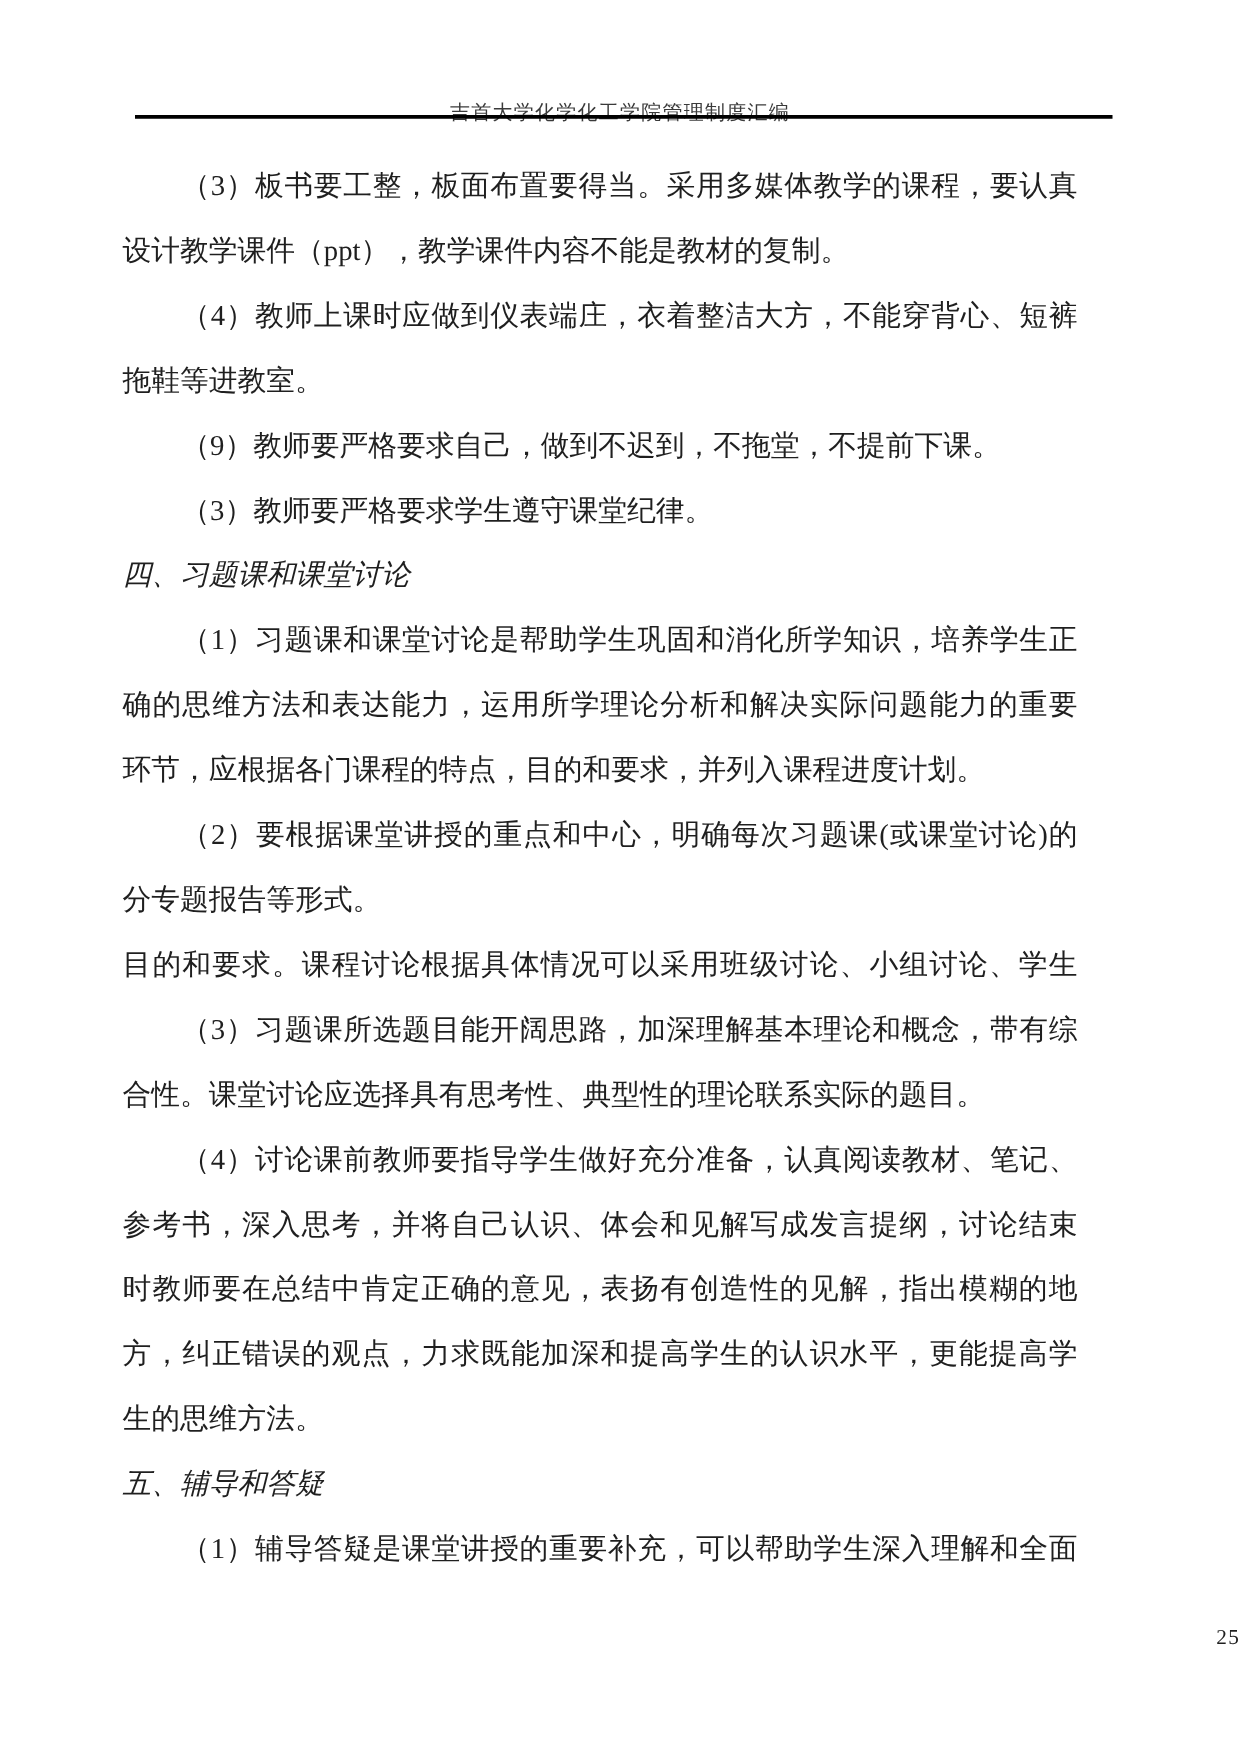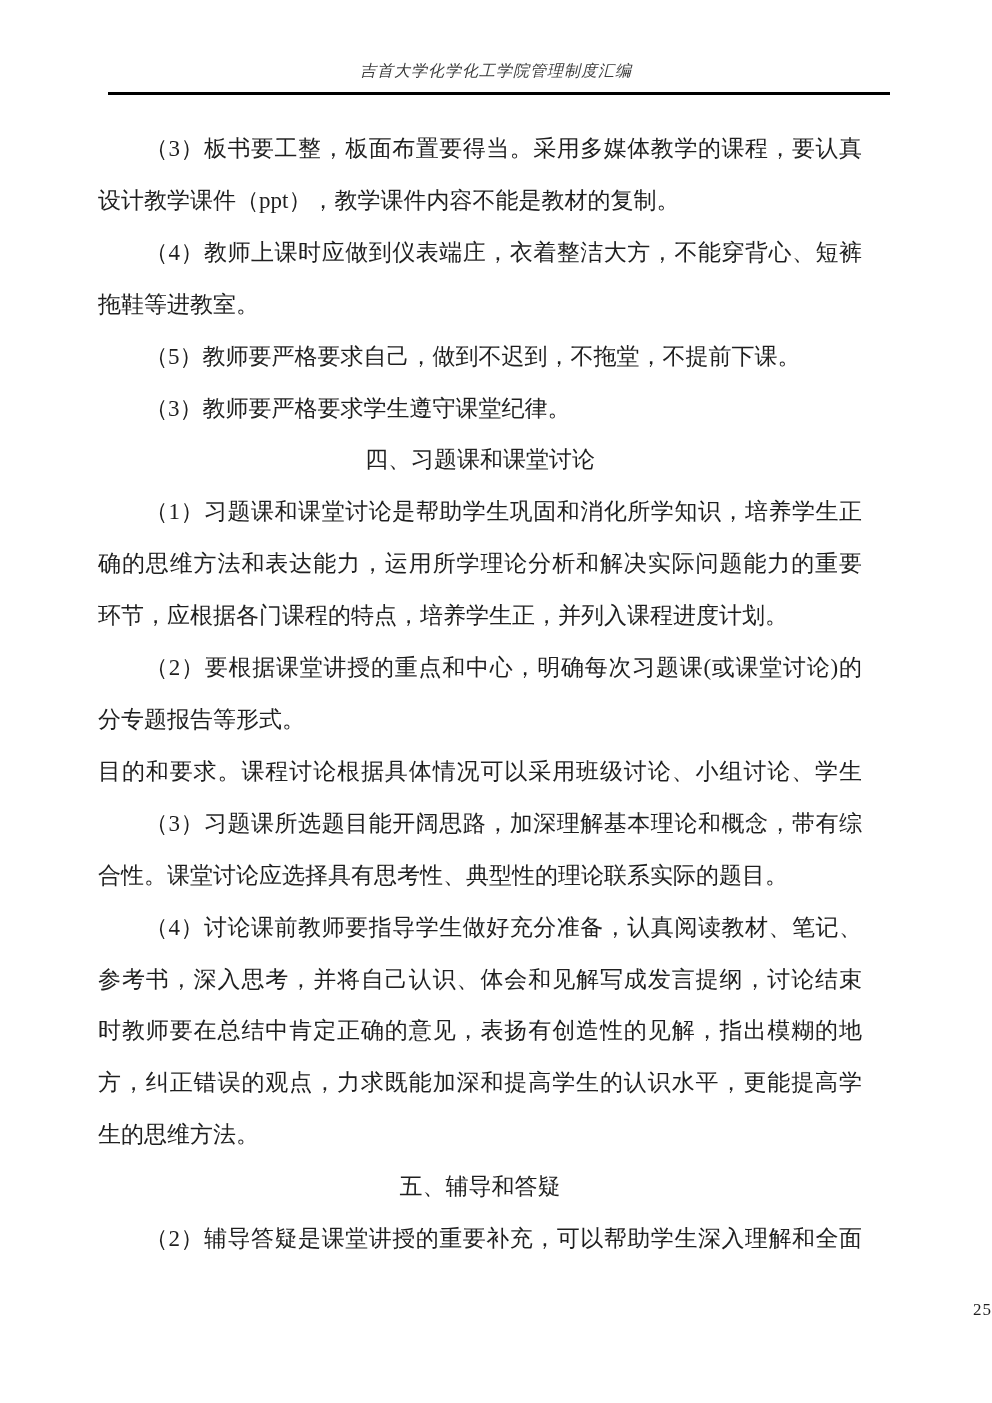--- a/index.html
+++ b/index.html
@@ -10,22 +10,22 @@
     position:relative; width:992px; height:1403px;
     background:var(--bg); overflow:hidden;
     font-family:"Liberation Serif","DejaVu Serif",serif;
   }
   .page-header{
     position:absolute; top:59px; left:0; width:100%;
     text-align:center; pointer-events:none;
   }
   .header-title{
     display:inline-block;
-    font-style:italic; font-size:16px; line-height:24px;
-    letter-spacing:1px; color:var(--header-text);
+    font-size:16px; line-height:24px;
+    letter-spacing:1px; color:var(--header-text);margin-top:20px;
   }
   .header-rule{
     position:absolute; top:92px; left:108px; width:782px; height:3px;
     background:var(--rule);
   }
   .doc-body{
     position:absolute; top:123px; left:98px; width:764px;
     font-size:23px; line-height:51.9px; color:var(--text);
   }
   .block{margin:0; padding:0;}
@@ -33,21 +33,22 @@
     text-align:left; white-space:normal;
   }
   .line.fill{
     text-align:justify;
     text-align-last:justify;
   }
   .line.indent{
     text-indent:47px;
   }
   .heading .line{
-    text-align:center;
+    text-align:left;
+    font-style:italic;
   }
   .page-footer{
     position:absolute; top:1300px; left:0; width:100%;
     text-align:right; font-size:17px; letter-spacing:1px;
     color:var(--text);
   }
 </style>
 </head>
 <body>
 
@@ -62,32 +63,32 @@
   <div class="doc-body">
       <div class="block paragraph">
         <div class="line indent fill">（3）板书要工整，板面布置要得当。采用多媒体教学的课程，要认真</div>
         <div class="line">设计教学课件（ppt），教学课件内容不能是教材的复制。</div>
       </div>
       <div class="block paragraph">
         <div class="line indent fill">（4）教师上课时应做到仪表端庄，衣着整洁大方，不能穿背心、短裤</div>
         <div class="line">拖鞋等进教室。</div>
       </div>
       <div class="block paragraph">
-        <div class="line indent">（5）教师要严格要求自己，做到不迟到，不拖堂，不提前下课。</div>
+        <div class="line indent">（9）教师要严格要求自己，做到不迟到，不拖堂，不提前下课。</div>
       </div>
       <div class="block paragraph">
         <div class="line indent">（3）教师要严格要求学生遵守课堂纪律。</div>
       </div>
       <div class="block heading">
         <div class="line">四、习题课和课堂讨论</div>
       </div>
       <div class="block paragraph">
         <div class="line indent fill">（1）习题课和课堂讨论是帮助学生巩固和消化所学知识，培养学生正</div>
         <div class="line fill">确的思维方法和表达能力，运用所学理论分析和解决实际问题能力的重要</div>
-        <div class="line">环节，应根据各门课程的特点，培养学生正，并列入课程进度计划。</div>
+        <div class="line">环节，应根据各门课程的特点，目的和要求，并列入课程进度计划。</div>
       </div>
       <div class="block paragraph">
         <div class="line indent fill">（2）要根据课堂讲授的重点和中心，明确每次习题课(或课堂讨论)的</div>
         <div class="line">分专题报告等形式。</div>
         <div class="line fill">目的和要求。课程讨论根据具体情况可以采用班级讨论、小组讨论、学生</div>
       </div>
       <div class="block paragraph">
         <div class="line indent fill">（3）习题课所选题目能开阔思路，加深理解基本理论和概念，带有综</div>
         <div class="line">合性。课堂讨论应选择具有思考性、典型性的理论联系实际的题目。</div>
       </div>
@@ -95,19 +96,19 @@
         <div class="line indent fill">（4）讨论课前教师要指导学生做好充分准备，认真阅读教材、笔记、</div>
         <div class="line fill">参考书，深入思考，并将自己认识、体会和见解写成发言提纲，讨论结束</div>
         <div class="line fill">时教师要在总结中肯定正确的意见，表扬有创造性的见解，指出模糊的地</div>
         <div class="line fill">方，纠正错误的观点，力求既能加深和提高学生的认识水平，更能提高学</div>
         <div class="line">生的思维方法。</div>
       </div>
       <div class="block heading">
         <div class="line">五、辅导和答疑</div>
       </div>
       <div class="block paragraph">
-        <div class="line indent fill">（2）辅导答疑是课堂讲授的重要补充，可以帮助学生深入理解和全面</div>
+        <div class="line indent fill">（1）辅导答疑是课堂讲授的重要补充，可以帮助学生深入理解和全面</div>
       </div>
     </div>
 
   <div class="page-footer">25</div>
 
 </div>
 
 </body></html>

